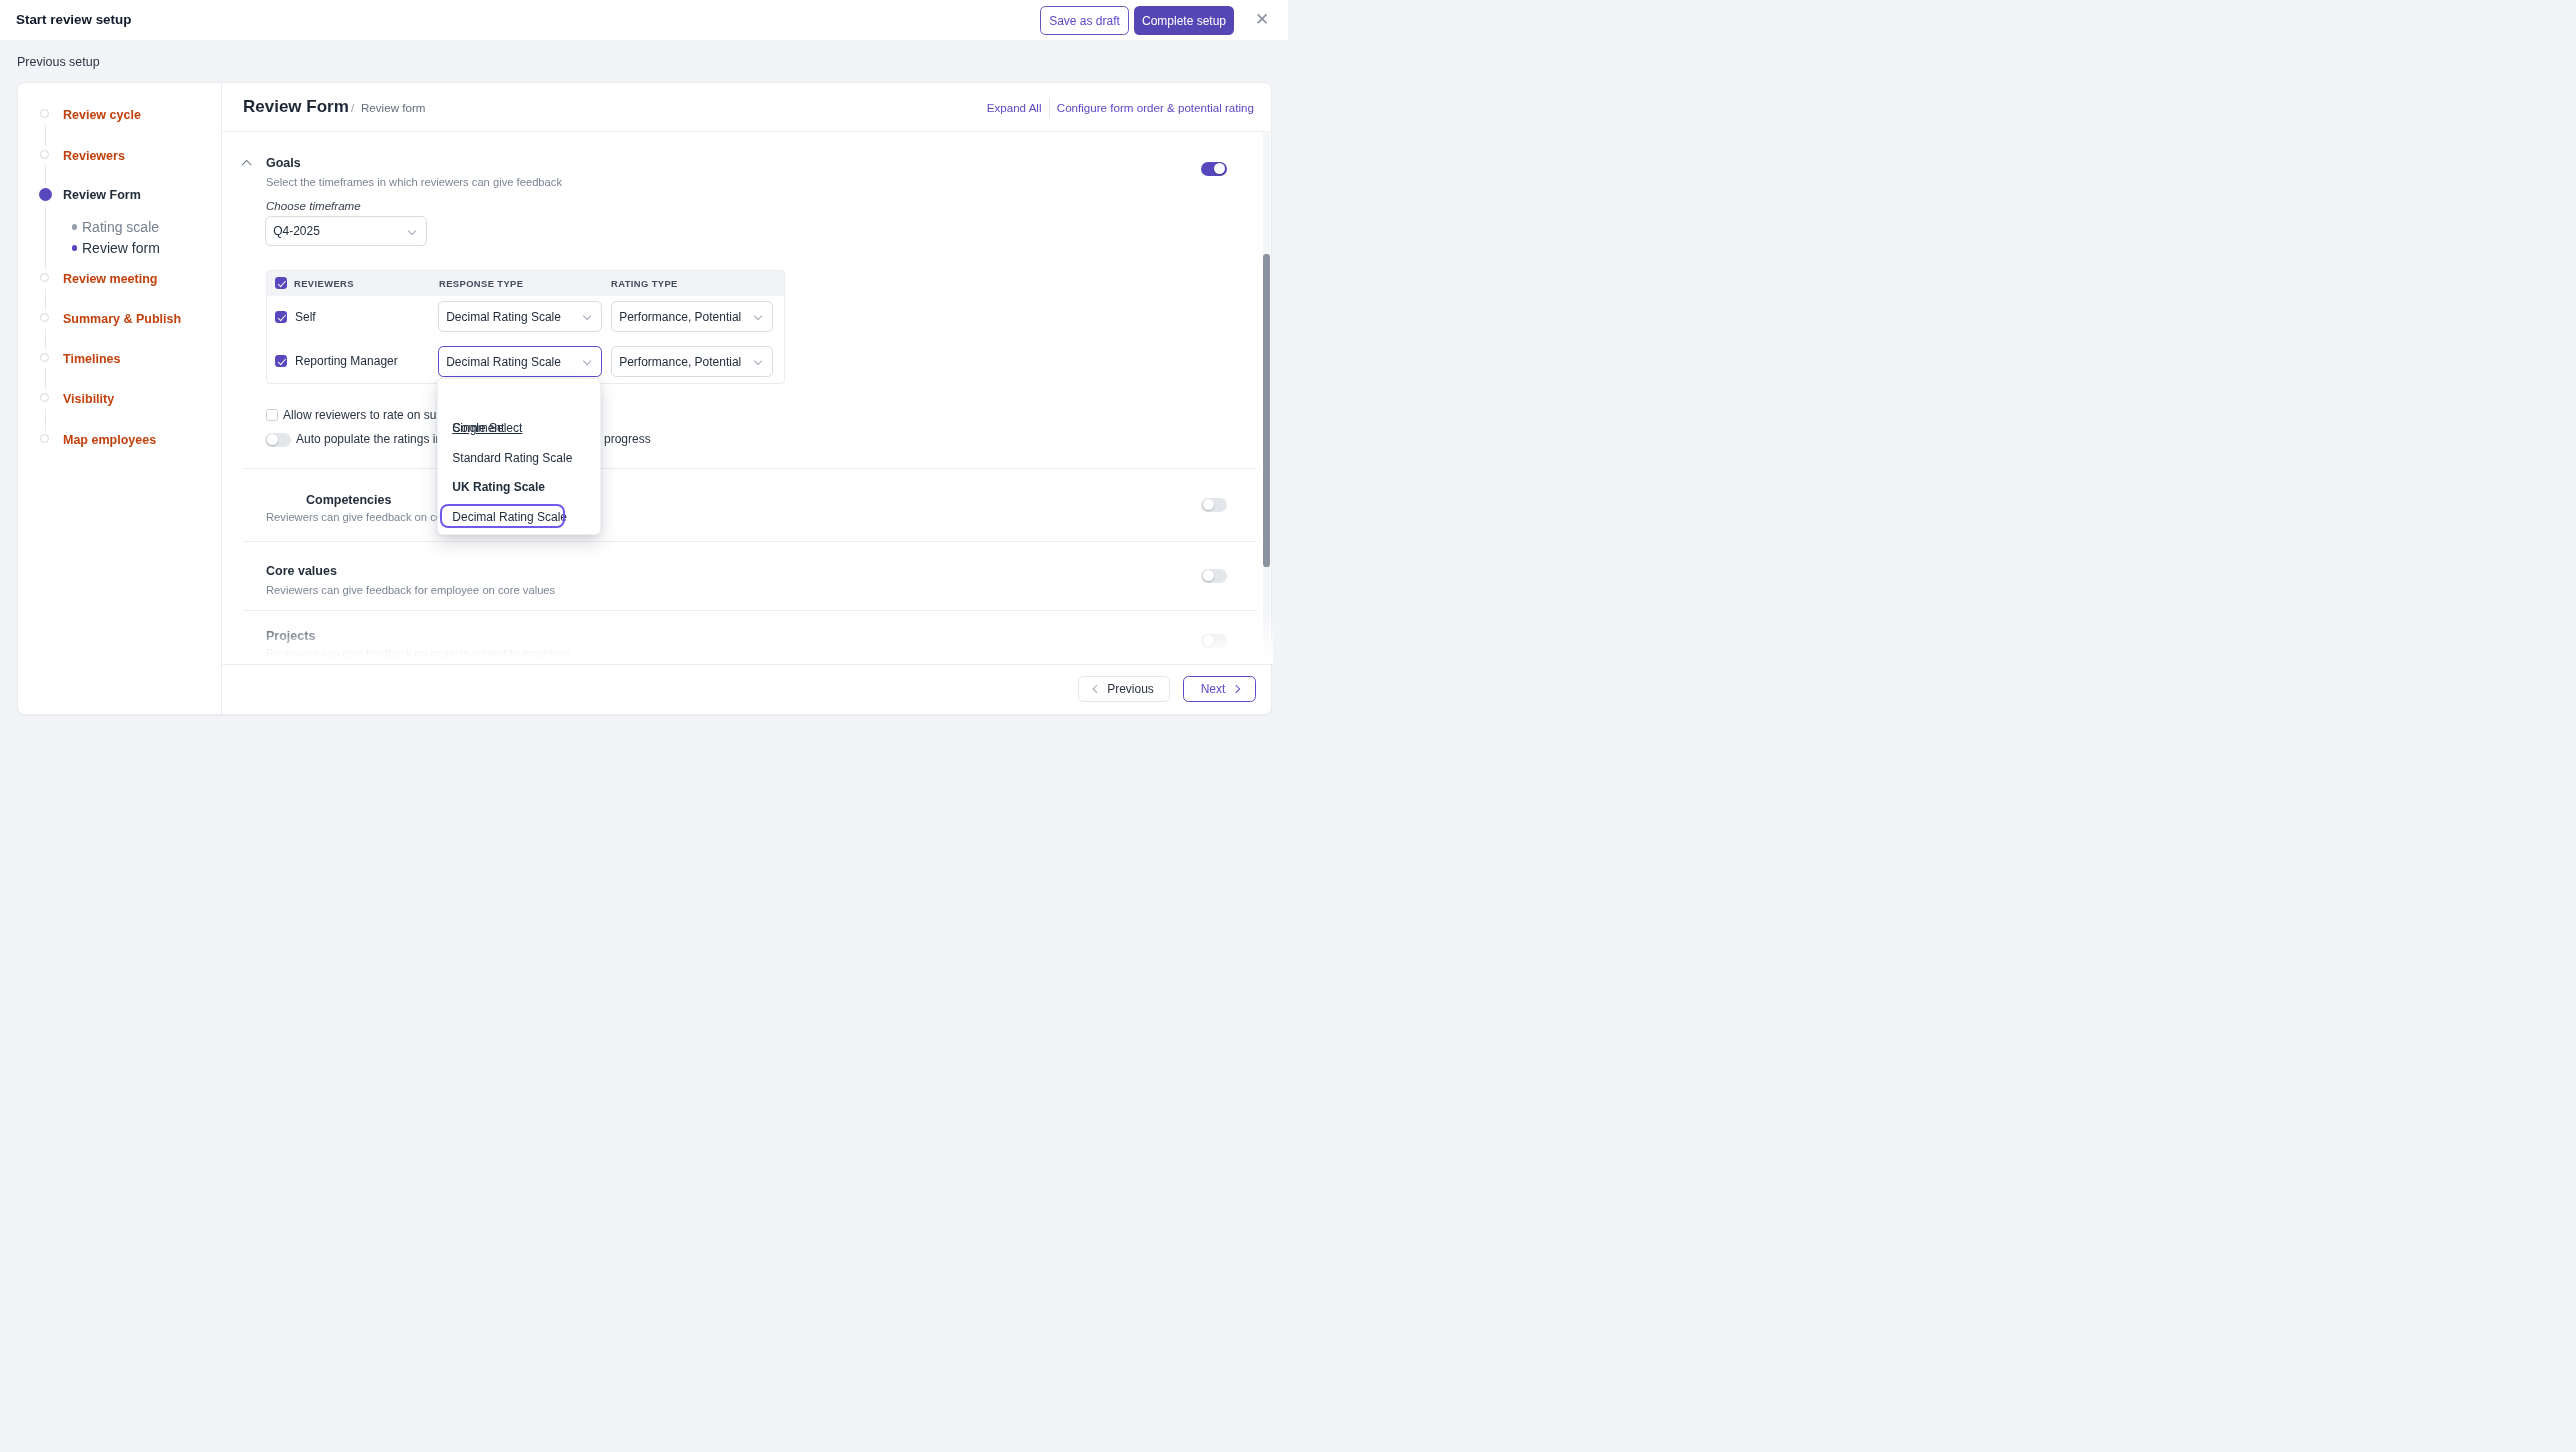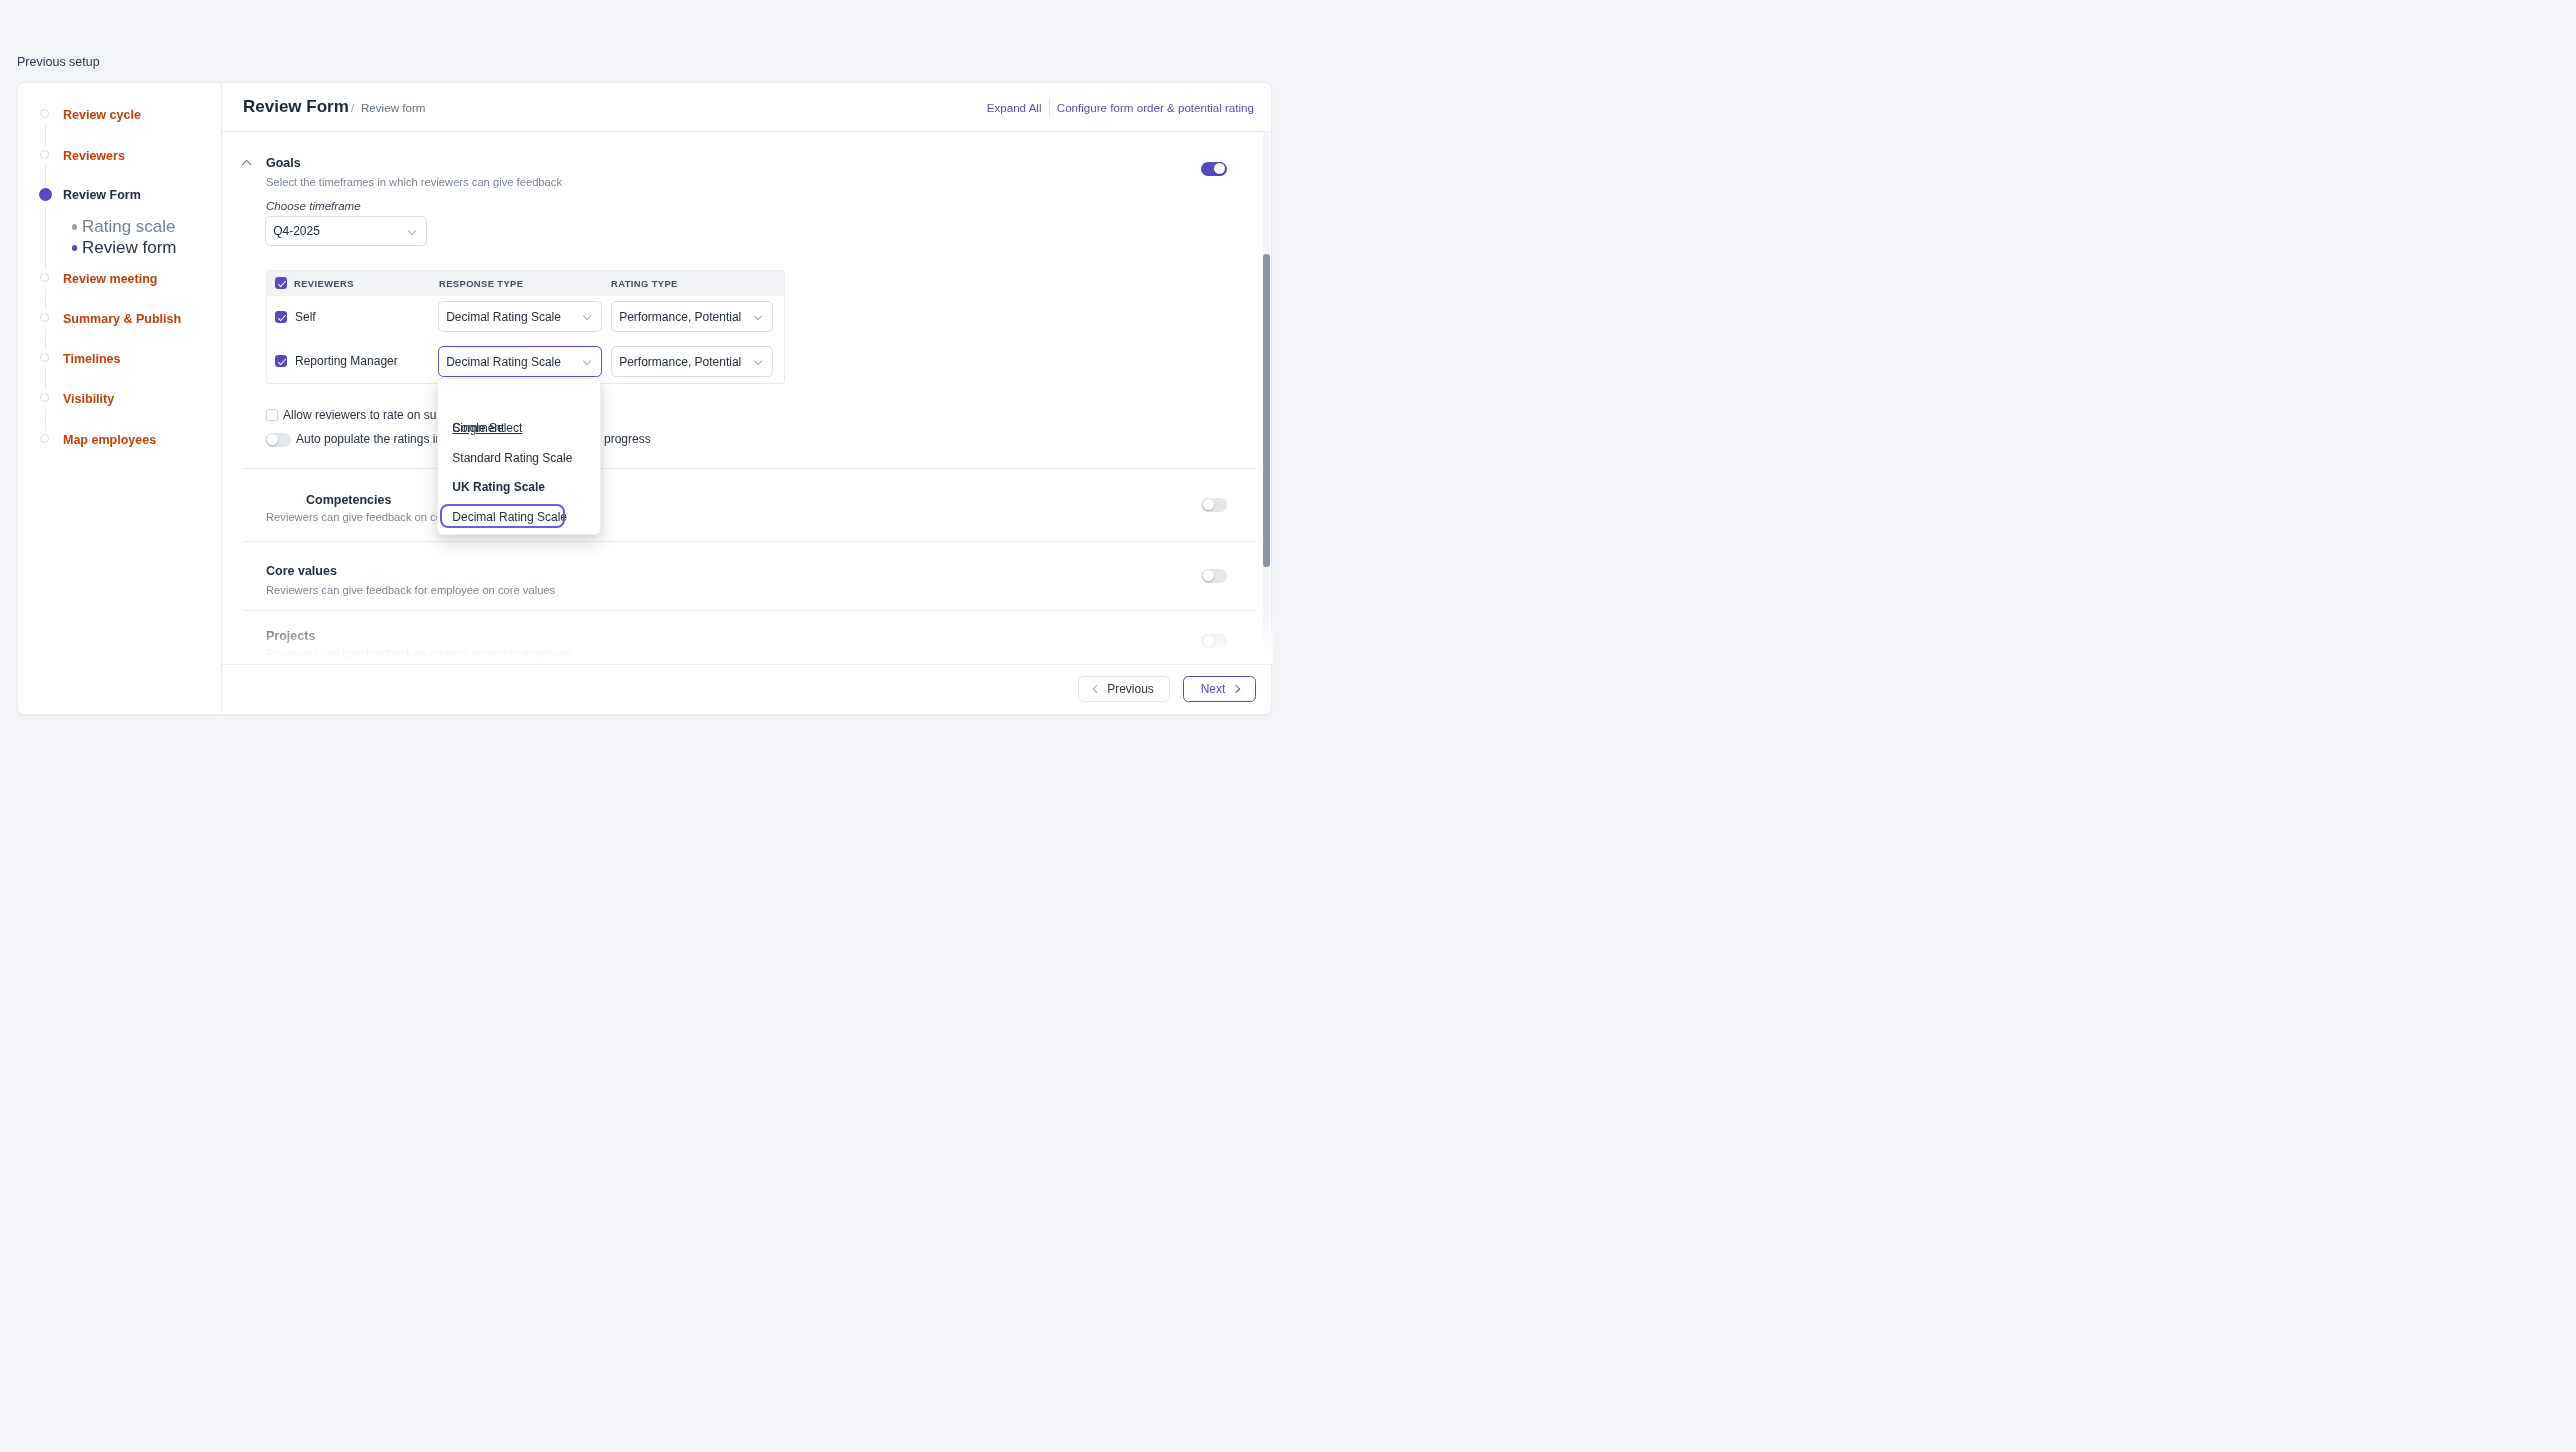--- a/index.html
+++ b/index.html
@@ -24,21 +24,21 @@
   .stepper { position:absolute; left:0; top:0; width:204px; height:100%; border-right:0.9px solid #e9ecef; }
   .step { position:absolute; left:0; height:18px; display:flex; align-items:center; cursor:pointer; }
   .step-c { position:absolute; left:21.5px; top:2.7px; width:9.8px; height:9.8px; border:1.3px solid #d4d9e0; border-radius:50%; background:#fff; }
   .step-c.act { left:20.6px; top:1.8px; width:13.4px; height:13.4px; border:none; background:#5748bd; }
   .step-label { position:absolute; left:45px; font-size:12.5px; color:#c2410c; font-weight:700; white-space:nowrap; }
   .step-label.act { color:#232e3d; font-weight:700; }
   .conn { position:absolute; left:27px; width:0.9px; background:#e4e7eb; }
   .substep { position:absolute; height:15px; display:flex; align-items:center; cursor:pointer; }
   .sub-dot { position:absolute; left:54px; top:5.4px; width:5.4px; height:5.4px; border-radius:50%; background:#98a1ae; }
   .sub-dot.act { background:#5748bd; }
-  .sub-label { position:absolute; left:64px; font-size:17px; color:#768090; white-space:nowrap; }
+  .sub-label { position:absolute; left:64px; font-size:14px; color:#768090; white-space:nowrap; }
   .sub-label.act { color:#2a3442; }
 
   
   .content-title { position:absolute; left:225px; top:14.3px; font-size:17px; font-weight:700; color:#1f2836; }
   .crumb-sep { position:absolute; left:333px; top:18px; font-size:11.6px; color:#9aa3af; }
   .crumb { position:absolute; left:343px; top:18px; font-size:11.6px; color:#626d7c; }
   .hdr-links { position:absolute; right:17px; top:15px; display:flex; align-items:center; gap:7.2px; }
   .hdr-link { font-size:11.6px; color:#5a49c8; cursor:pointer; white-space:nowrap; }
   .vsep { width:0.9px; height:19.7px; background:#e3e6ea; }
   .hdr-div { position:absolute; left:204px; right:0; top:48px; height:0.9px; background:#ecedf1; }
@@ -85,20 +85,26 @@
 
   
   .scroll-track { position:absolute; right:0.9px; top:48px; width:7.2px; height:533px; background:#f5f6f8; border-radius:3.6px; }
   .scroll-thumb { position:absolute; left:0.4px; top:123px; width:6.3px; height:313px; background:#8b93a0; border-radius:3.1px; cursor:pointer; }
 </style>
 </head>
 <body>
 
 <div class="screen">
 
+  <div class="topbar">
+    <div class="topbar-title">Start review setup</div>
+    <button class="btn btn-outline">Save as draft</button>
+    <button class="btn btn-primary">Complete setup</button>
+    <div class="close-x">✕</div>
+  </div>
 
   <div class="advanced-label">Previous setup</div>
 
   <div class="card">
 
     <div class="stepper">
       <div class="conn" style="top:42px;height:20.6px;"></div>
       <div class="conn" style="top:82px;height:19.7px;"></div>
       <div class="conn" style="top:123px;height:63px;"></div>
       <div class="conn" style="top:206px;height:20.6px;"></div>

